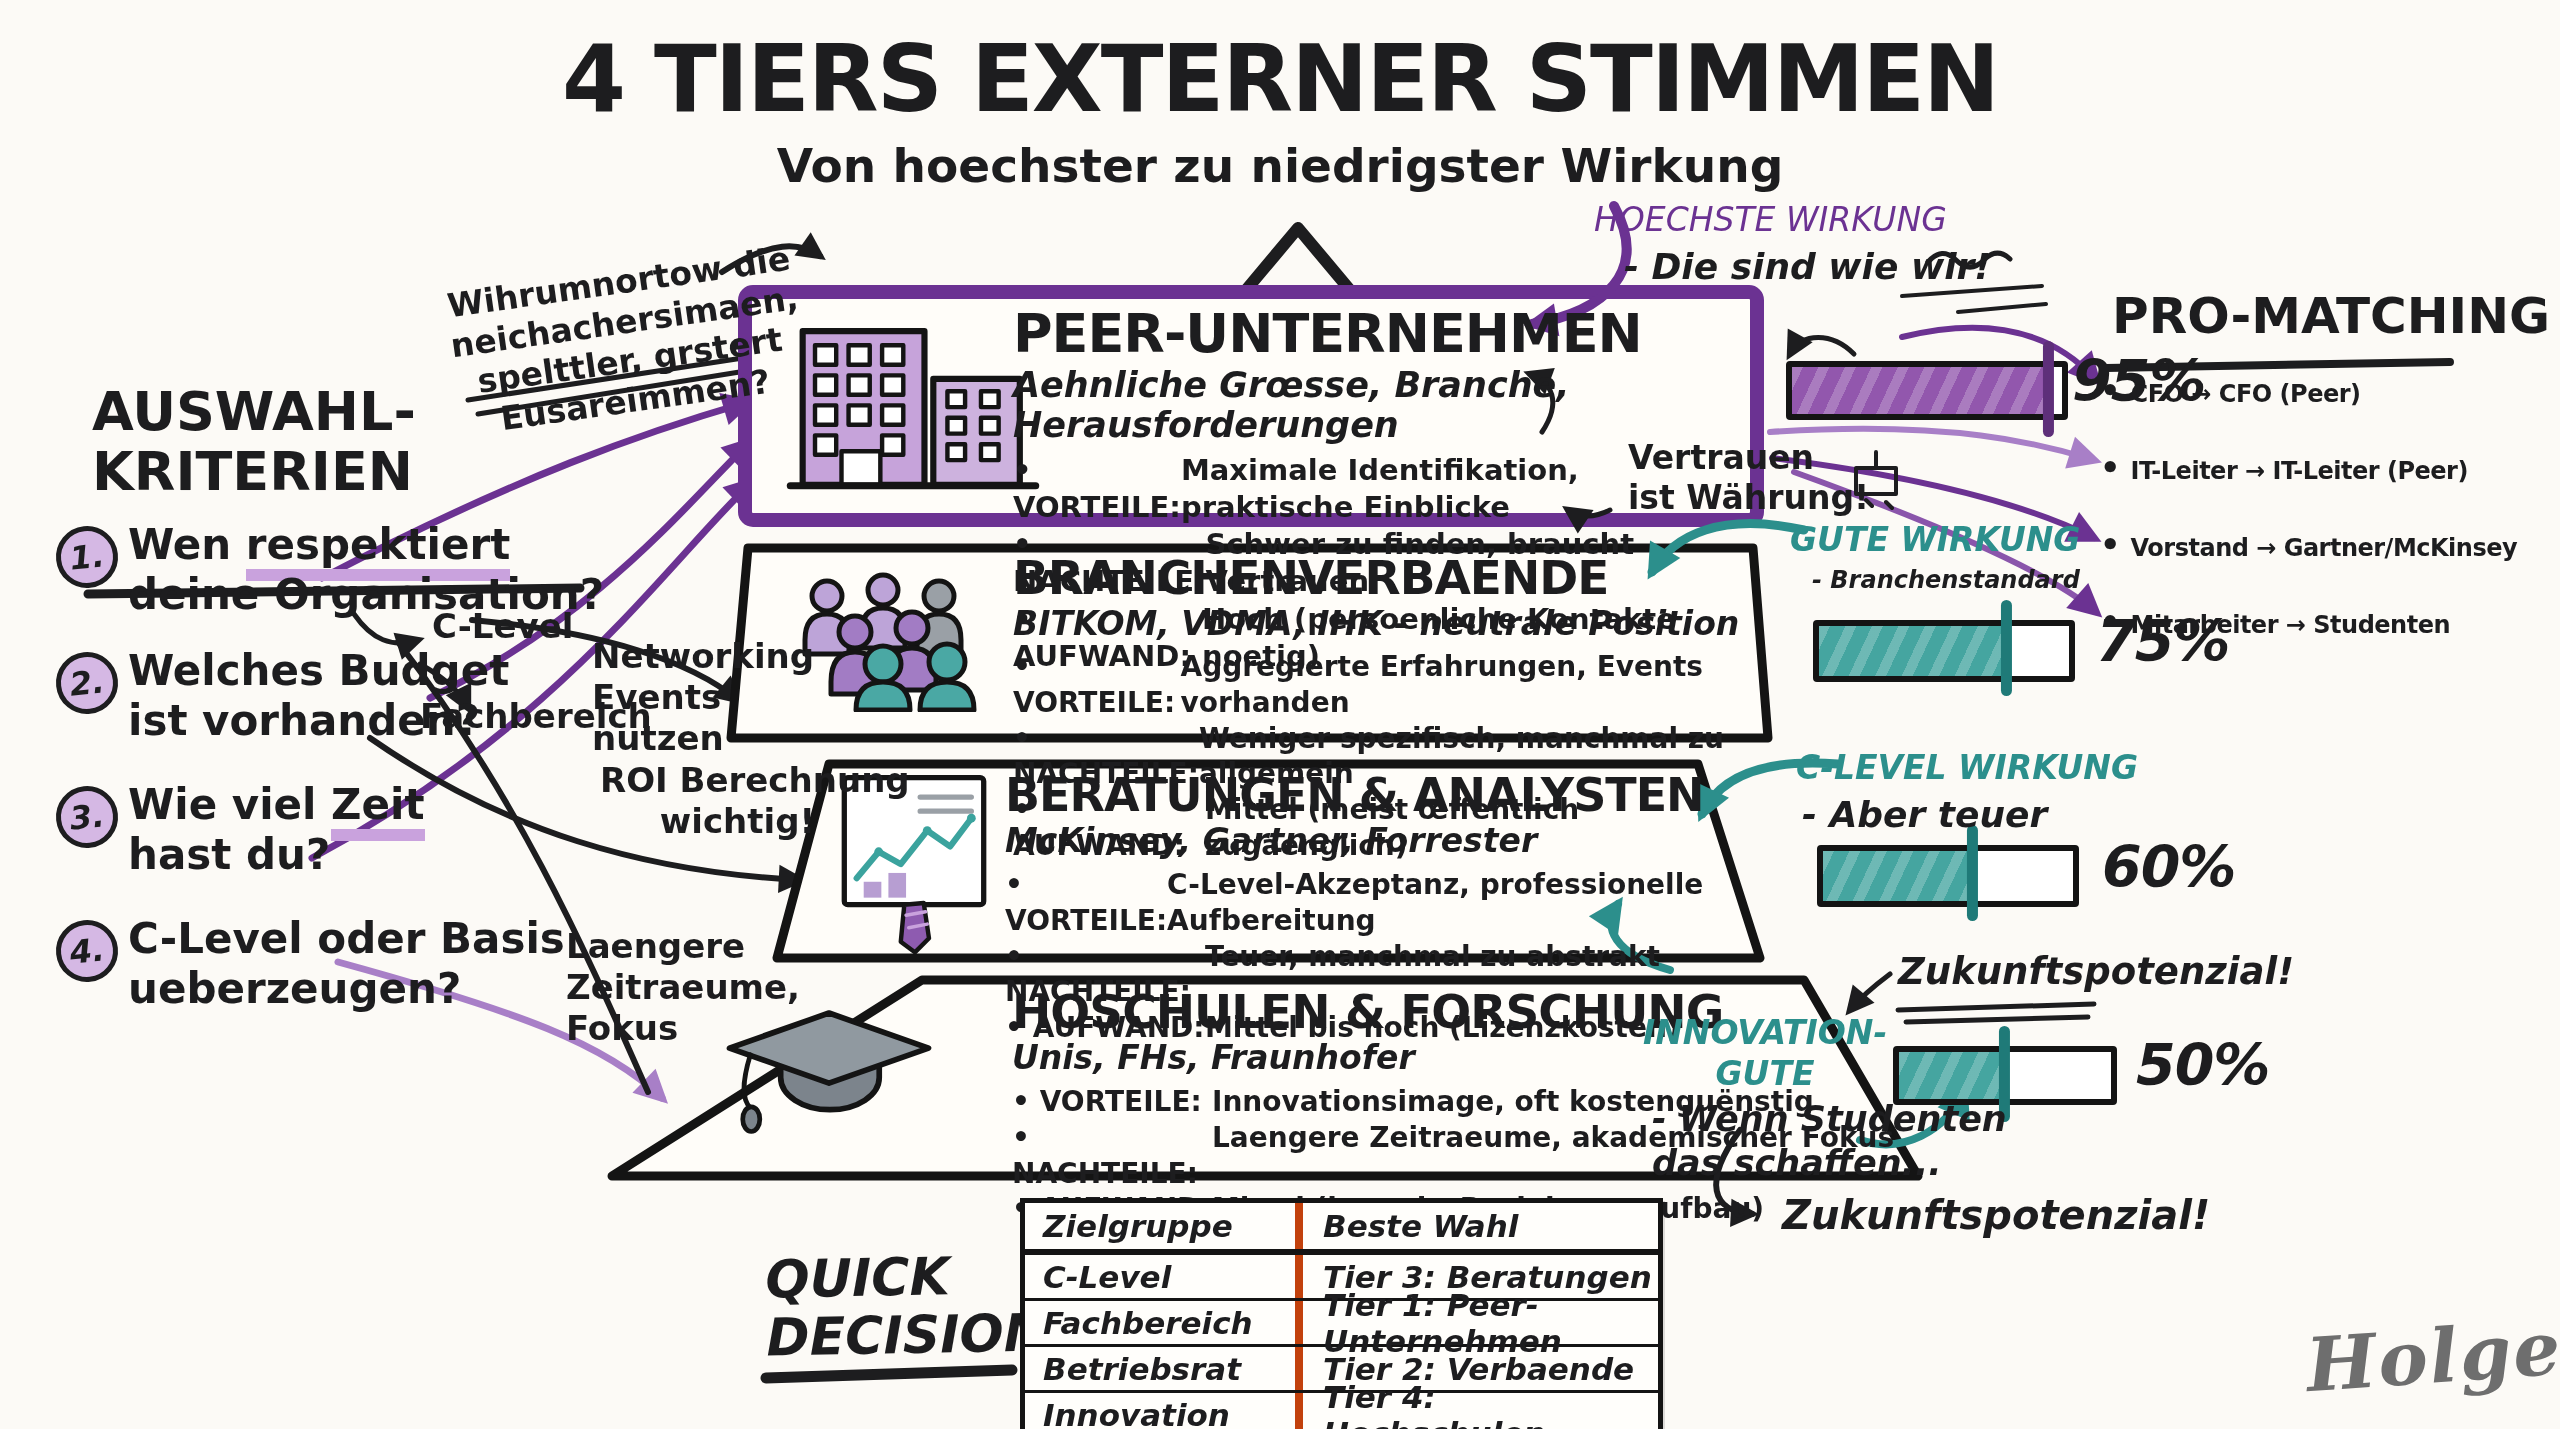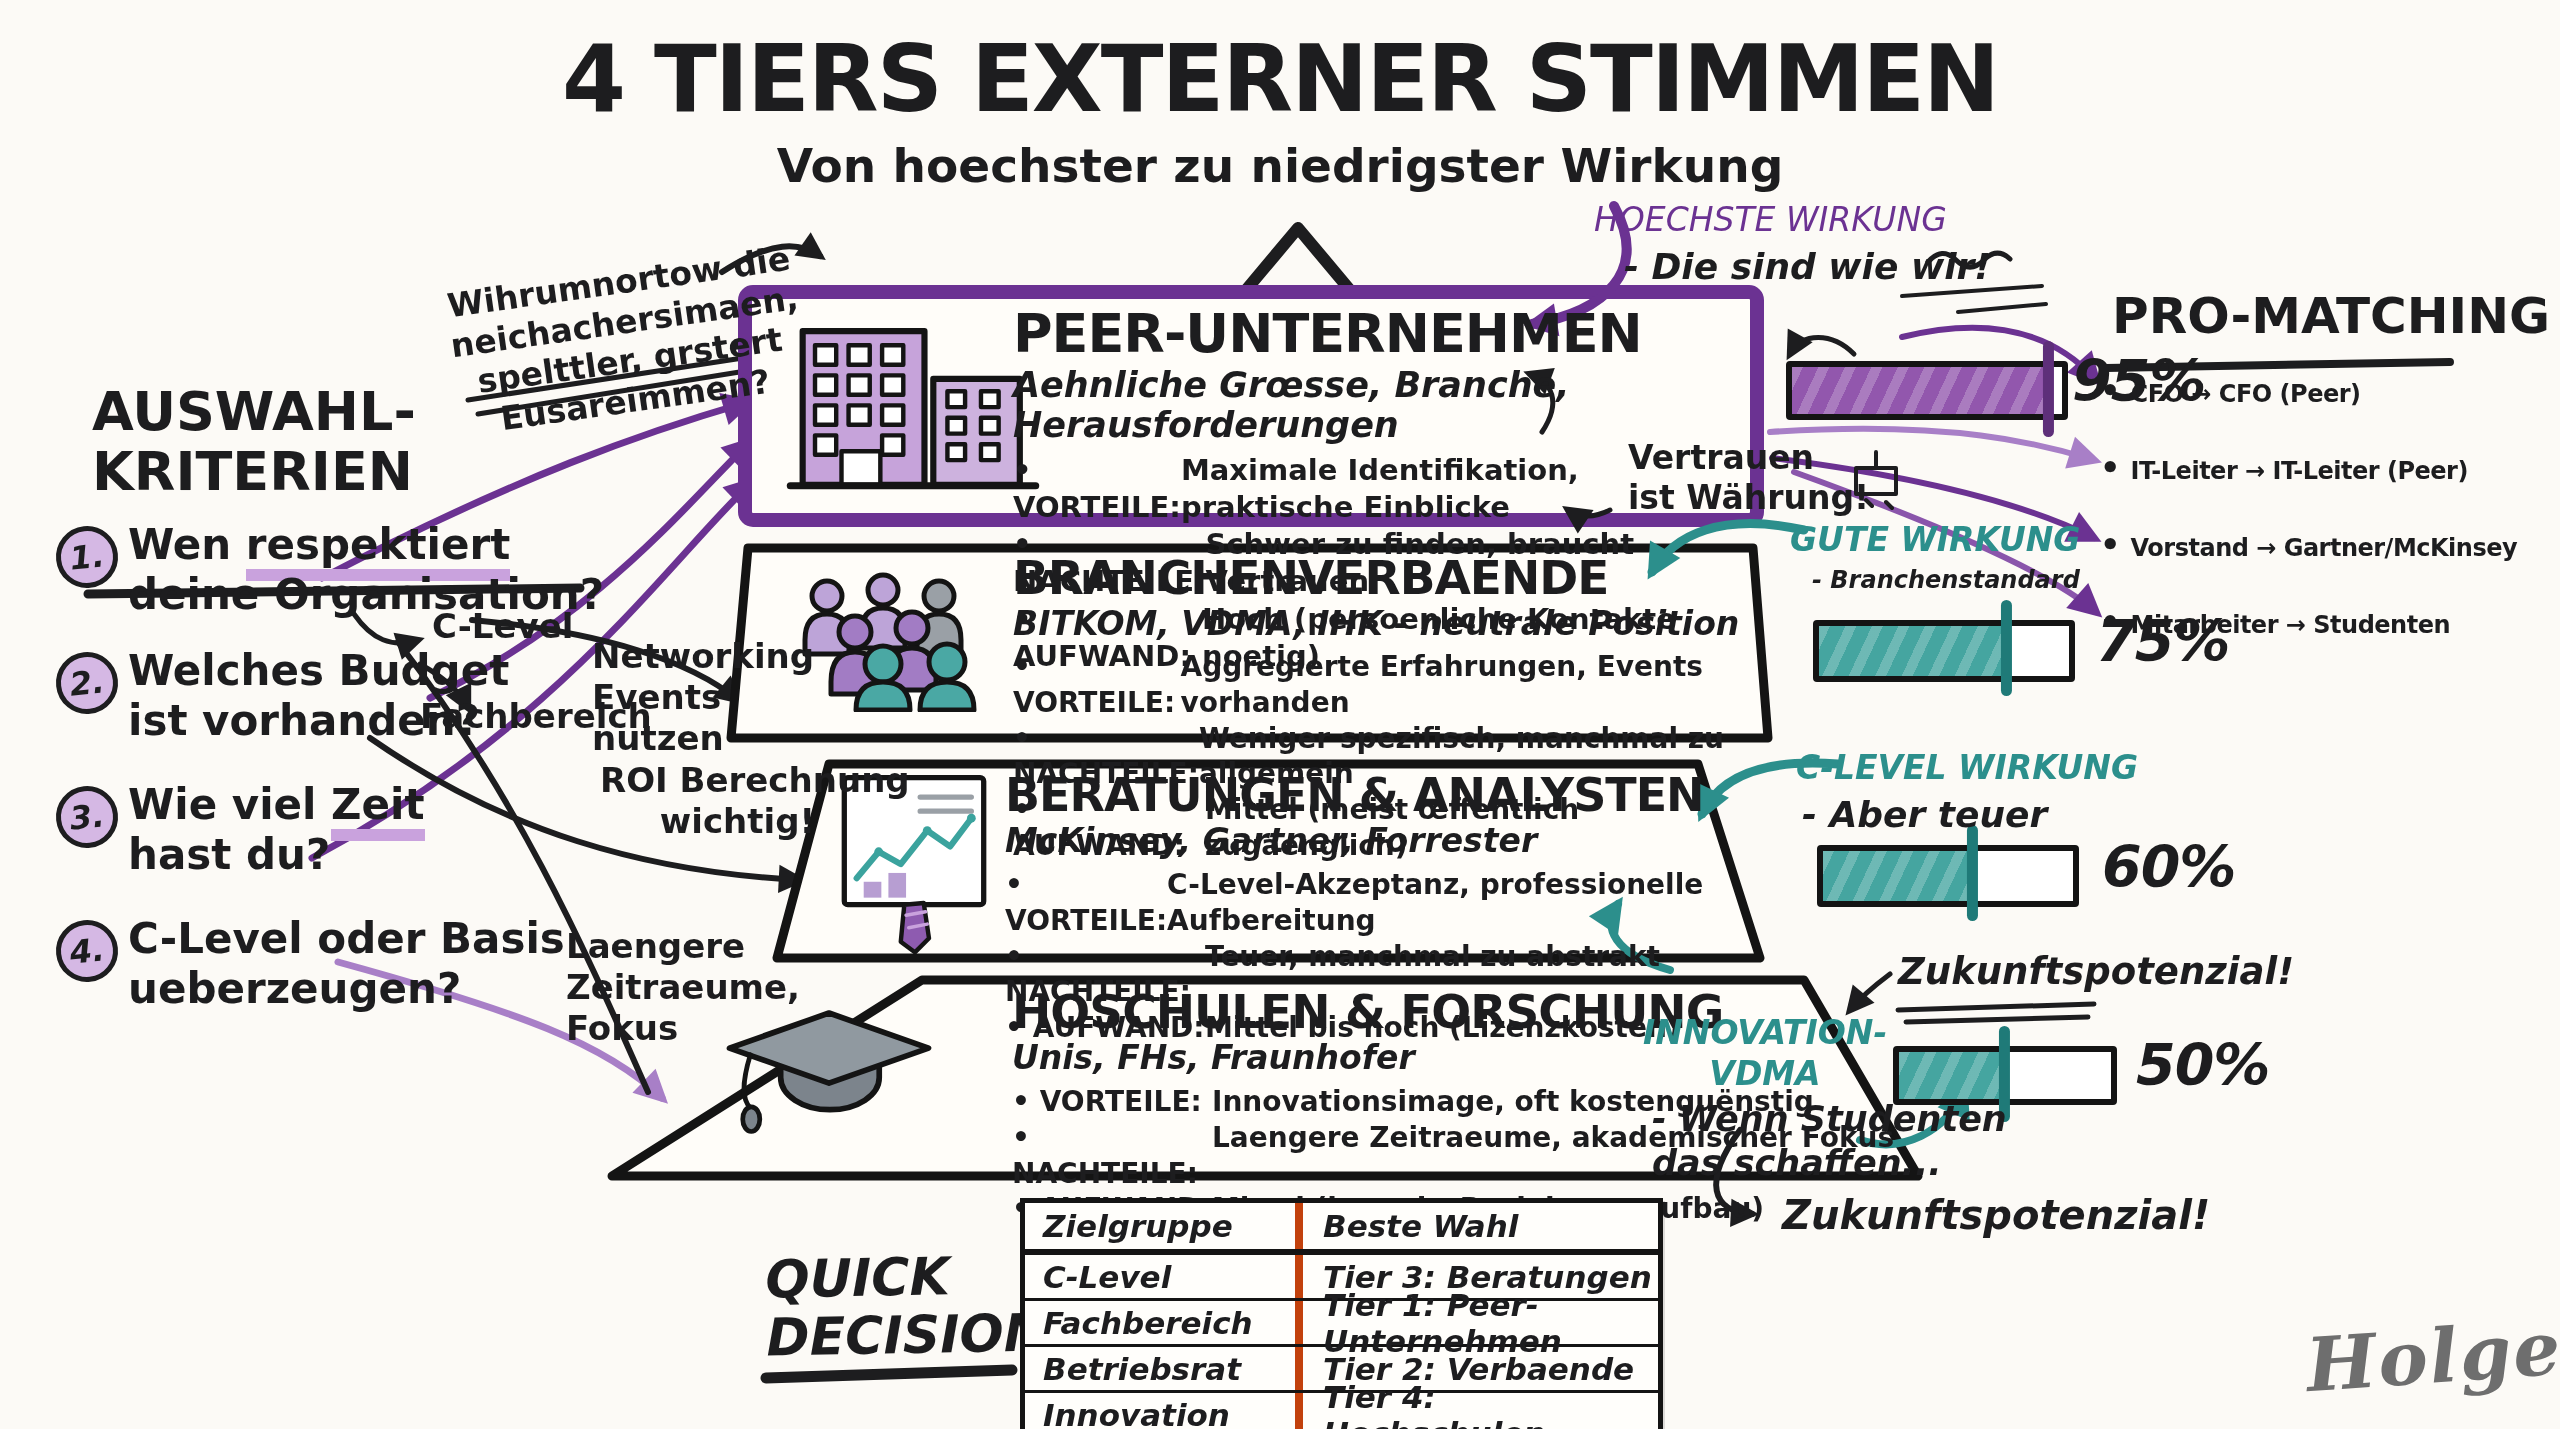--- a/index.html
+++ b/index.html
@@ -365,21 +365,21 @@
 <div class="t teal ital" style="left:1796px;top:748px;font-size:33px;font-weight:900;">C-LEVEL WIRKUNG</div>
 <div class="t ital" style="left:1802px;top:794px;font-size:36px;">- Aber teuer</div>
 <div class="bar" style="left:1817px;top:845px;width:250px;height:50px;">
   <div class="bar-fill fteal" style="width: 60%;"></div>
   <div class="bar-tick tk-teal" style="left: 60%;"></div>
 </div>
 <div class="t pct" style="left:2102px;top:834px;">60%</div>
 
 <div class="t teal ital ctr" style="left:1640px;top:1012px;width:250px;font-size:33px;font-weight:900;line-height:1.25;">
   <div>INNOVATION-</div>
-    <div>VDMA</div>
+    <div>GUTE</div>
 </div>
 <div class="t ital" style="left:1652px;top:1098px;font-size:35px;line-height:1.25;">
   <div>- Wenn Studenten</div>
     <div>das schaffen...</div>
 </div>
 <div class="t ital" style="left:1898px;top:950px;font-size:37px;">Zukunftspotenzial!</div>
 <div class="bar" style="left:1893px;top:1046px;width:212px;height:47px;">
   <div class="bar-fill fteal" style="width: 50%;"></div>
   <div class="bar-tick tk-teal" style="left: 50%;"></div>
 </div>

